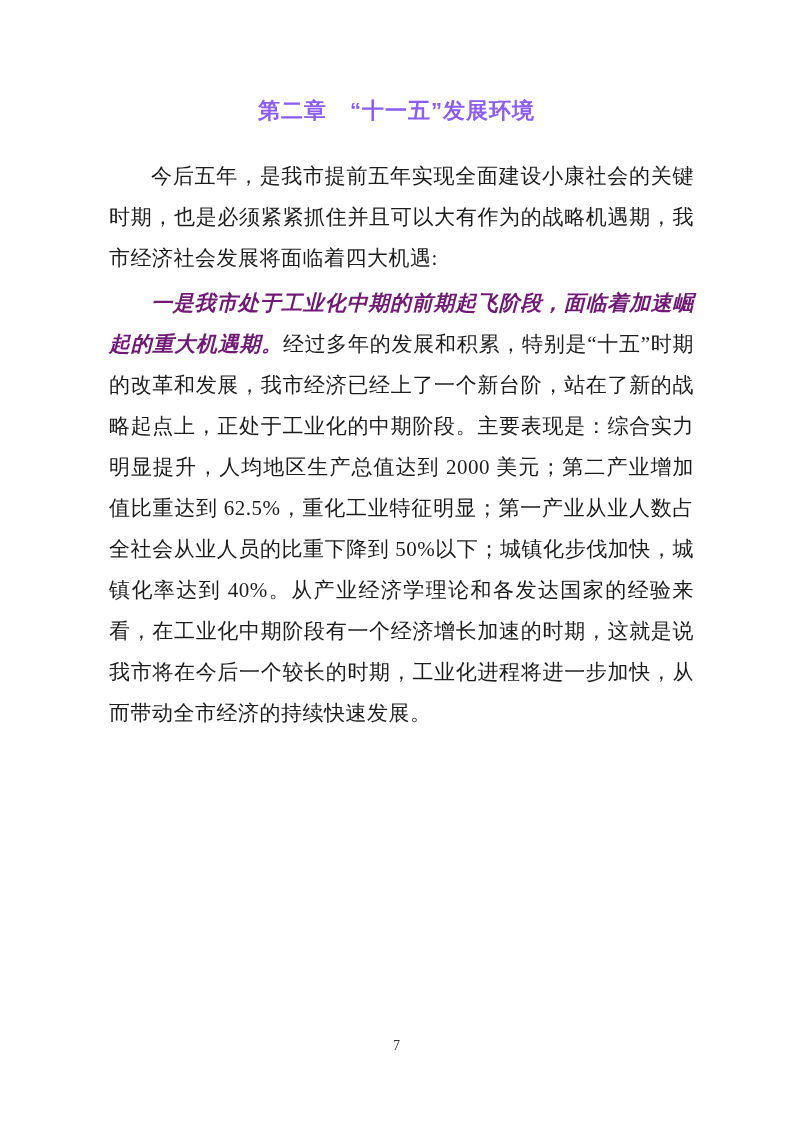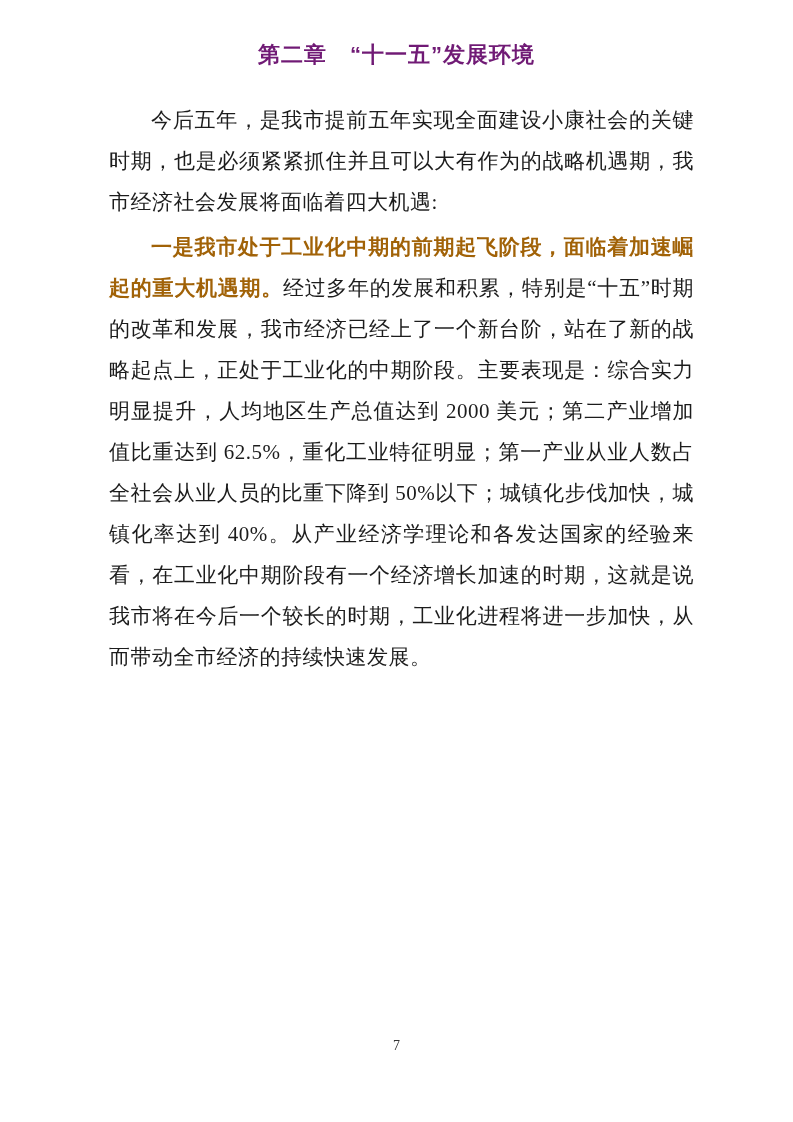--- a/index.html
+++ b/index.html
@@ -12,46 +12,47 @@
     width: 793px;
     height: 1122px;
     margin: 0 auto;
     background: #ffffff;
     overflow: hidden;
     font-family: "Liberation Serif", "DejaVu Serif", serif;
     color: #1a1a1a;
   }
   .chapter-title {
     margin: 0;
-    padding-top: 40px;
+    padding-top: 96px;
     height: 30px;
     line-height: 30px;
     text-align: center;
     font-family: "Liberation Sans", "DejaVu Sans", sans-serif;
     font-size: 22px;
     font-weight: 700;
     letter-spacing: 1px;
-    color: #701a75;
+    color: #8b5cf6;
   }
   .content {
     margin: 30px 95px 0 105px;
   }
   .content p {
     margin: 4px;
     font-size: 21px;
     line-height: 41px;
     text-align: justify;
     text-justify: inter-ideograph;
     text-indent: 2em;
     letter-spacing: 0.5px;
     color: #1c1c1c;
   }
   .content p b {
     font-weight: 700;
-    color: #a16207;
+    color: #701a75;
+    font-style: italic;
   }
   .page-footer {
     position: absolute;
     left: 0;
     right: 0;
     top: 1038px;
     text-align: center;
     font-size: 14px;
     color: #333333;
     font-family: "Liberation Serif", "DejaVu Serif", serif;

